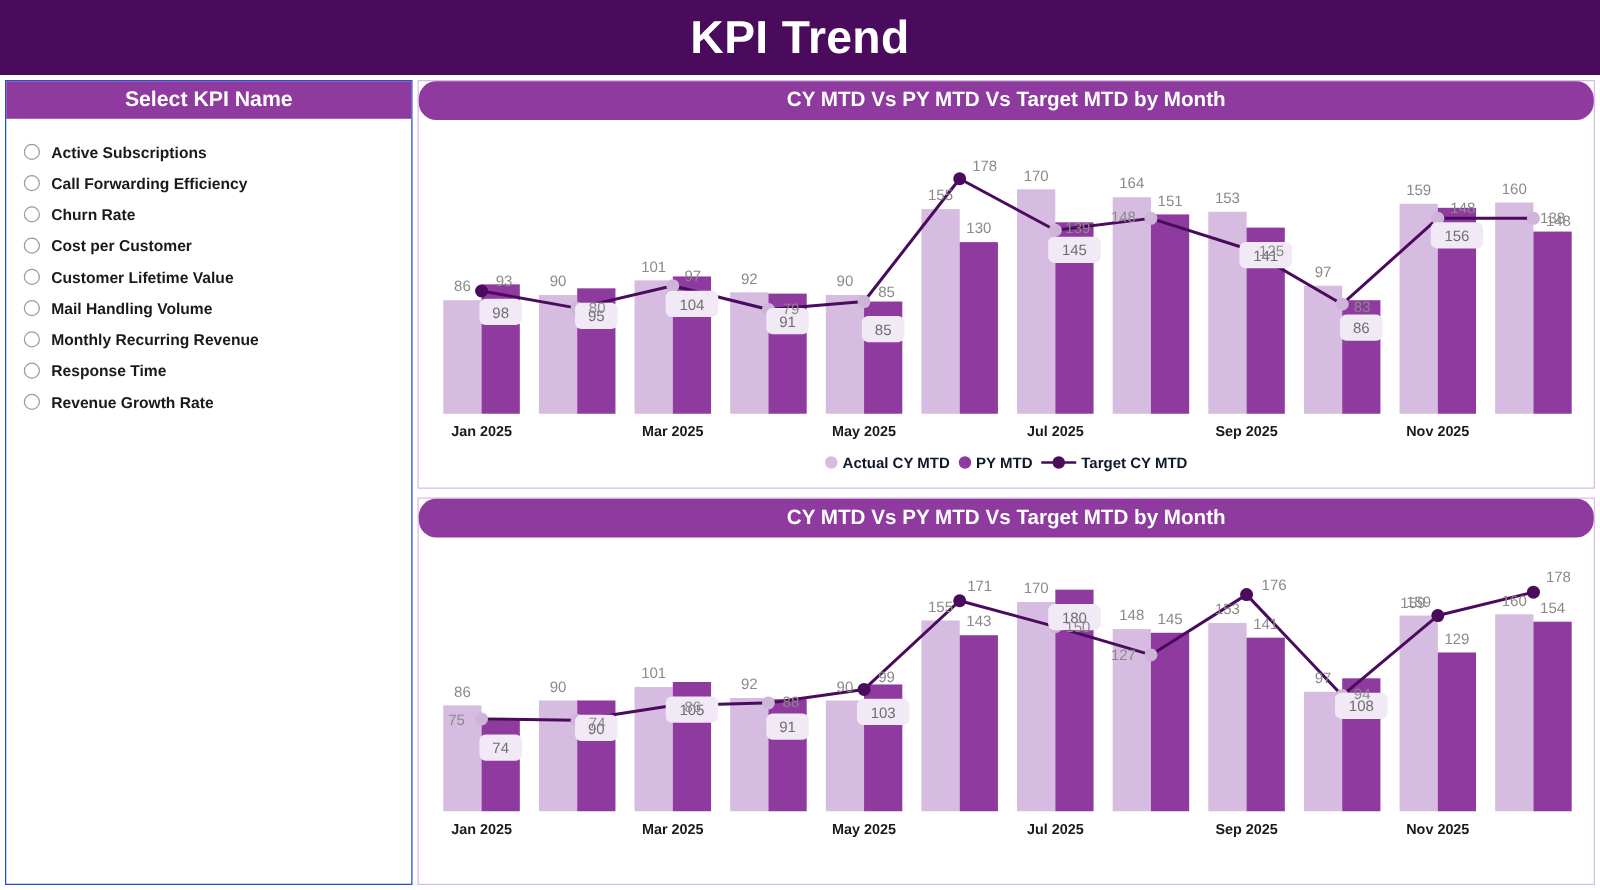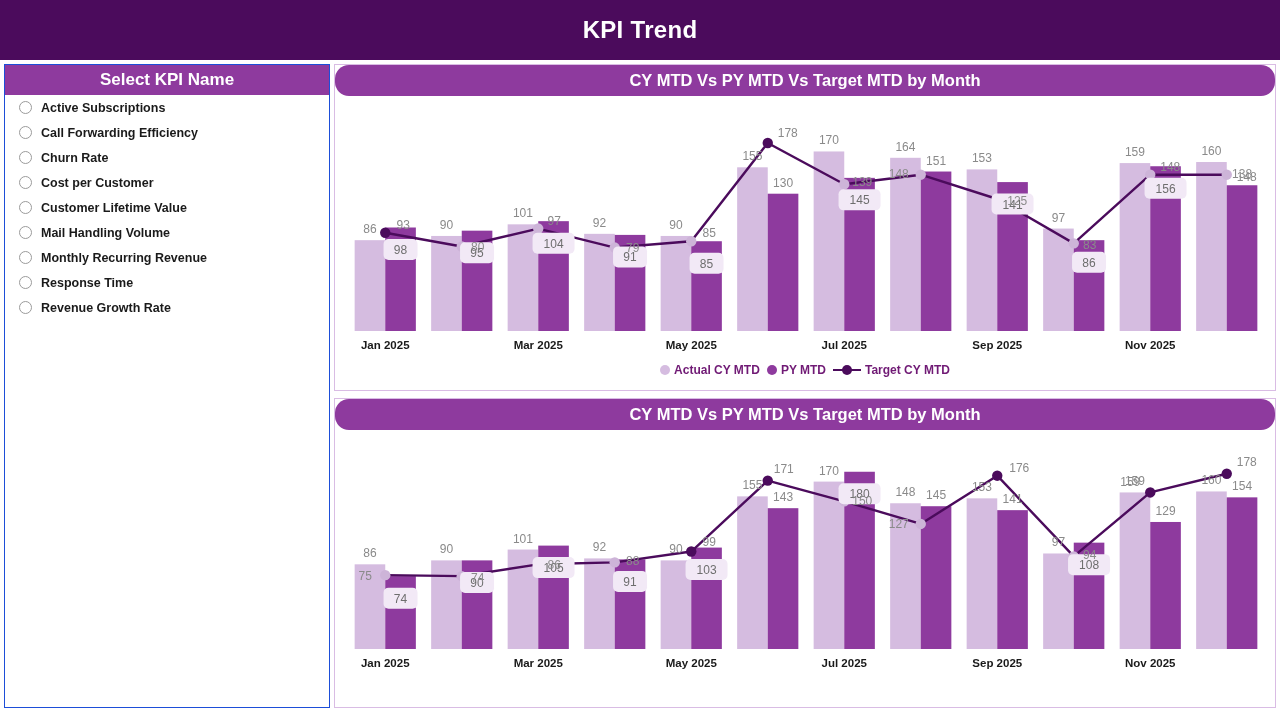--- a/index.html
+++ b/index.html
@@ -13,33 +13,33 @@
   }
   #app { position: relative; width: 1280px; height: 712px; background: #fff; }
 
   
   .banner {
     position: absolute; left: 0; top: 0; width: 1280px; height: 60px;
     background: #4B0B5C;
     display: flex; align-items: center; justify-content: center;
   }
   .banner-title {
-    color: #ffffff; font-size: 24px; font-weight: bold; letter-spacing: .3px;
+    color: #ffffff; font-size: 37px; font-weight: bold; letter-spacing: .3px;
   }
 
   
   .slicer {
     position: absolute; left: 4px; top: 64px; width: 326px; height: 644px;
     background: #ffffff; border: 1px solid #1d4ed8;
   }
   .slicer-header {
     height: 30px; background: #8E3A9E; display: flex; align-items: center; justify-content: center;
   }
   .slicer-header-label { color: #ffffff; font-size: 17px; font-weight: bold; }
-  .slicer-list { padding: 0 0 0 14px; }
+  .slicer-list { padding: 14px 0 0 14px; }
   .slicer-item {
     display: flex; align-items: center; height: 25px; cursor: pointer;
   }
   .radio {
     width: 13px; height: 13px; border-radius: 50%;
     border: 1.5px solid #9b9b9b; background: #fff;
     margin-right: 9px; flex: 0 0 auto; position: relative;
   }
   .slicer-item.selected .radio { border-color: #2b2b2b; }
   .slicer-item.selected .radio::after {
@@ -60,21 +60,21 @@
   }
   .panel-title { color: #ffffff; font-size: 16.5px; font-weight: bold; }
 
   .plot { position: relative; width: 100%; }
   #plot-mtd { height: 261px; }
   #plot-ytd { height: 245px; }
   .plot svg { position: absolute; left: 0; top: 0; }
 
   .legend {
     display: flex; align-items: center; justify-content: center; gap: 7px;
-    height: 26px; font-size: 12px; font-weight: bold; color: #701a75;
+    height: 26px; font-size: 12px; font-weight: bold; color: #0f172a;
   }
   .legend-entry { display: flex; align-items: center; gap: 4px; }
   .legend-dot { width: 10px; height: 10px; border-radius: 50%; display: inline-block; }
   .legend-line { position: relative; width: 28px; height: 10px; display: inline-block; }
   .legend-line::before {
     content: ""; position: absolute; left: 0; top: 4px; width: 28px; height: 2.4px; background: #4B0B5C;
   }
   .legend-line::after {
     content: ""; position: absolute; left: 9px; top: 0px; width: 10px; height: 10px;
     border-radius: 50%; background: #4B0B5C;

